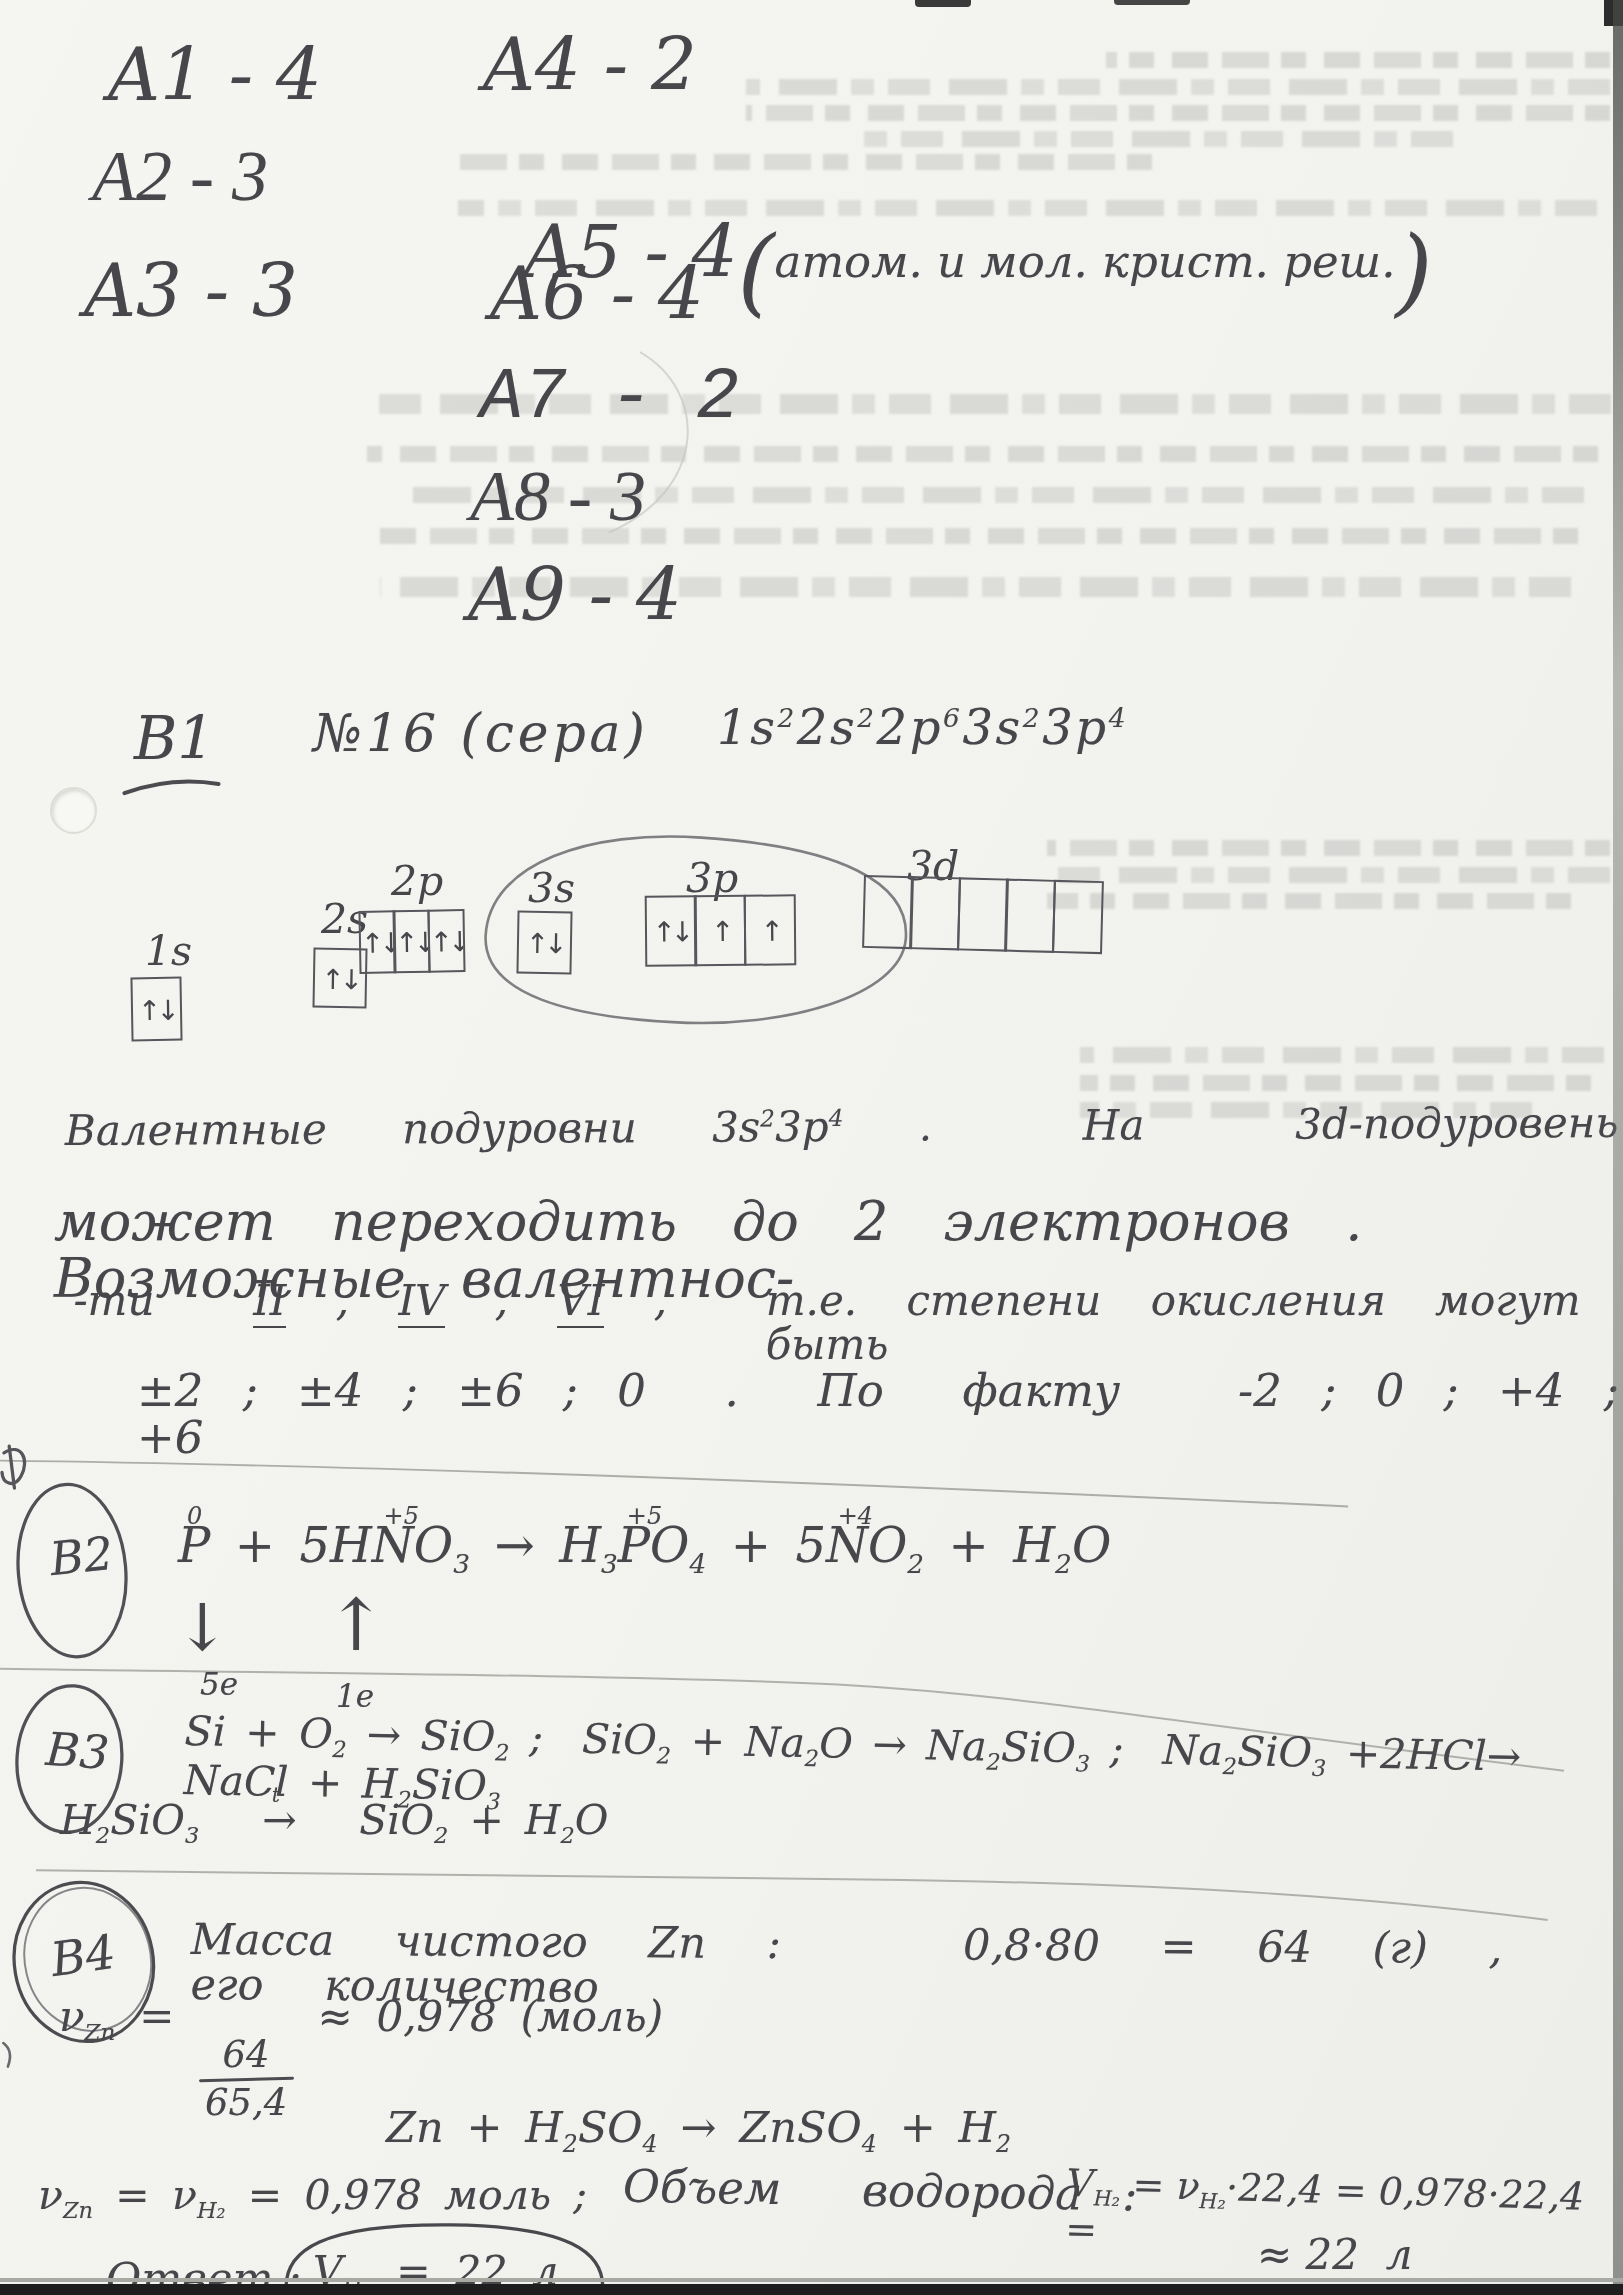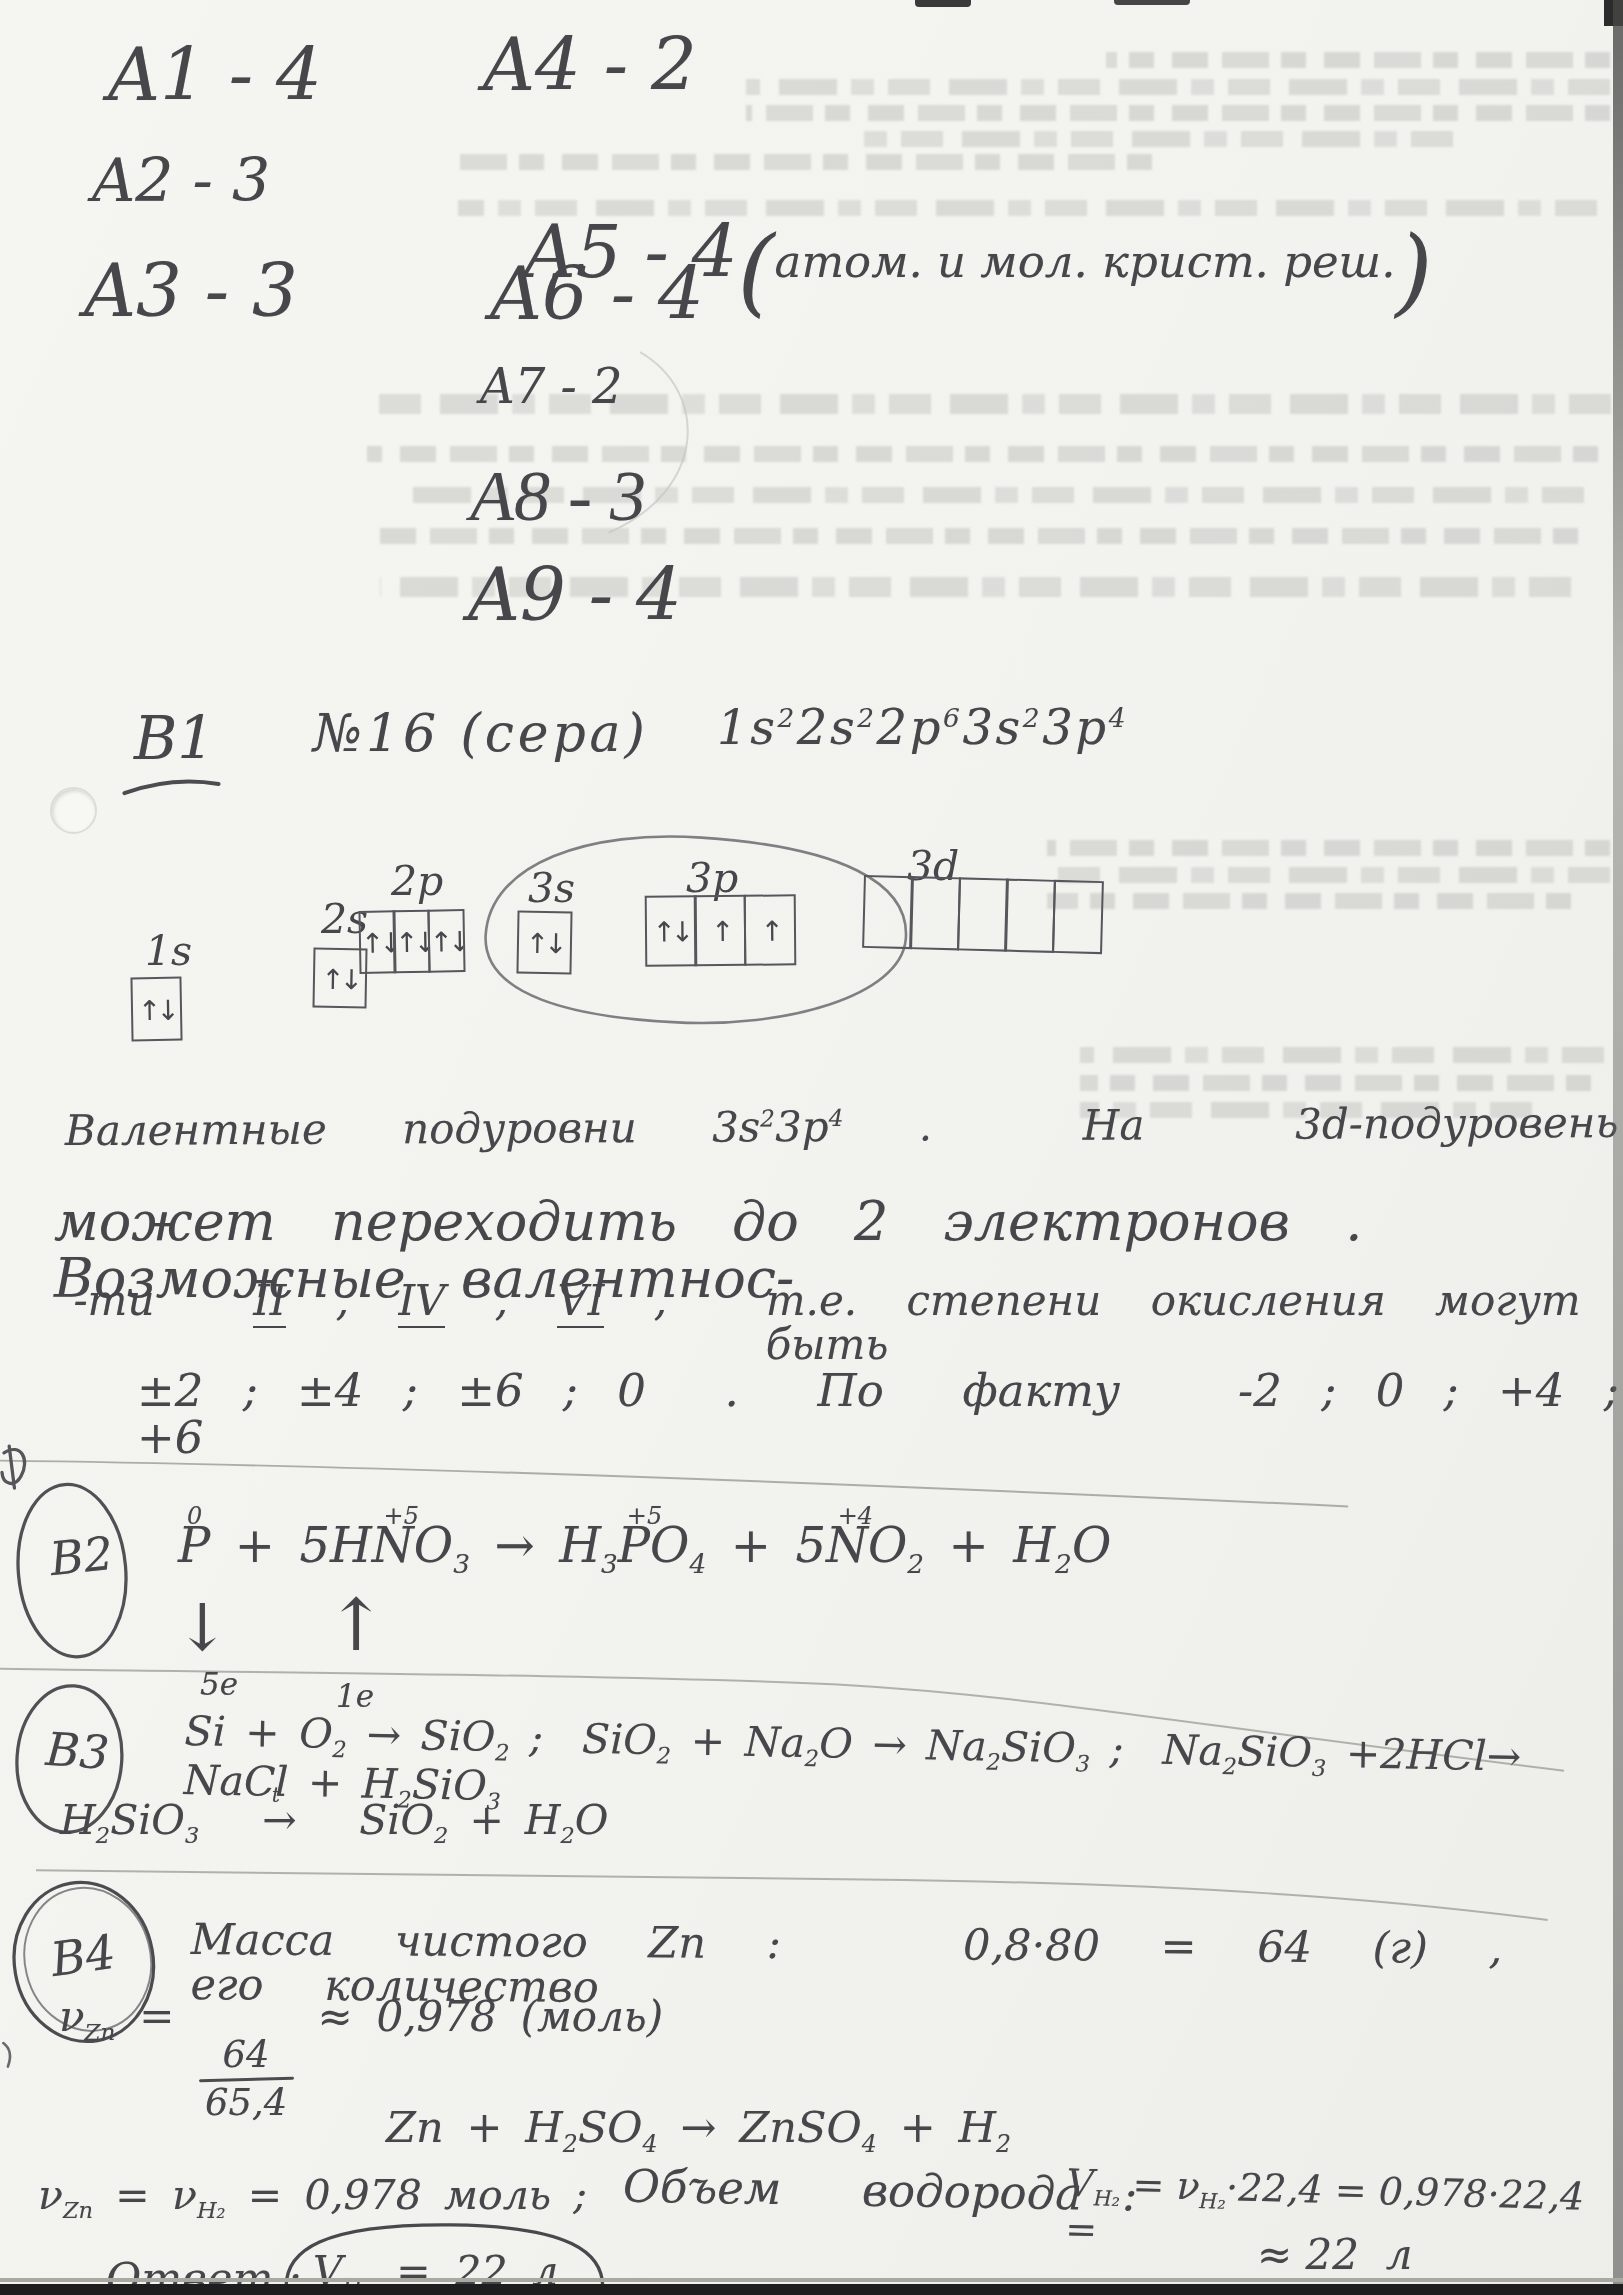--- a/index.html
+++ b/index.html
@@ -92,28 +92,28 @@
   <ellipse cx="128" cy="2998" rx="106" ry="122" transform="rotate(-10 128 2998)" stroke="#4c4c50" stroke-width="5"></ellipse>
   <ellipse cx="134" cy="2994" rx="96" ry="110" transform="rotate(-14 134 2994)" stroke="#57575c" stroke-width="3" opacity="0.7"></ellipse>
 
   <path d="M 438 3507 C 428 3436, 498 3398, 690 3400 C 862 3402, 930 3438, 920 3507" stroke="#48484d" stroke-width="5"></path>
 
   <path d="M 6 2220 C 32 2204, 46 2230, 32 2256 C 22 2274, 4 2268, 3 2250 M 14 2210 L 22 2274" stroke="#55555a" stroke-width="5" stroke-linecap="round"></path>
   <path d="M 5 3122 q 16 12 7 36" stroke="#6a6a6e" stroke-width="4" stroke-linecap="round"></path>
 </svg>
 
 <div class="hw" style="left:108px;top:38px;font-size:72px;">A1 - 4</div>
-<div class="hw" style="left:92px;top:149px;font-size:60px;">A2 - 3</div>
+<div class="hw" style="left:92px;top:139px;font-size:72px;font-family:Liberation Serif, serif;">A2 - 3</div>
 <div class="hw" style="left:84px;top:254px;font-size:72px;">A3 - 3</div>
 <div class="hw" style="left:483px;top:27.5px;font-size:72px;text-align:center;">A4 - 2</div>
 <div class="hw" style="left:478px;top:139px;font-size:72px;">
   <span>A5 - 4</span><span class="bparen">(</span><span style="font-size:45px;">атом. и мол. крист. реш.</span><span class="bparen">)</span>
 </div>
 <div class="hw" style="left:490px;top:257px;font-size:72px;">A6 - 4</div>
-<div class="hw" style="left:480px;top:361px;font-size:48px;">A7 - 2</div>
+<div class="hw" style="left:480px;top:361px;font-size:72px;font-family:Liberation Mono, monospace;">A7 - 2</div>
 <div class="hw" style="left:470px;top:459px;font-size:72px;font-family:Liberation Serif, serif;">A8 - 3</div>
 <div class="hw" style="left:468px;top:558px;font-size:72px;">A9 - 4</div>
 
 <div class="hw" style="left:134px;top:708px;font-size:59px;">B1</div>
 <div class="hw" style="left:313px;top:706px;font-size:52px;letter-spacing:3.9px;">№16 (сера)</div>
 <div class="hw" style="left:717px;top:702px;font-size:48px;letter-spacing:2.6px;"><span>1s</span><sup>2</sup><span>2s</span><sup>2</sup><span>2p</span><sup>6</sup><span>3s</span><sup>2</sup><span>3p</span><sup>4</sup></div>
 
 <div class="oglabel" style="left:145px;top:927px;">1s</div>
 <div class="og" style="left:131px;top:977px;transform:rotate(-1deg);">
   <div class="ocells"><div class="ocell" style="width:51px;height:64px;line-height:62px;">↑↓</div></div>

